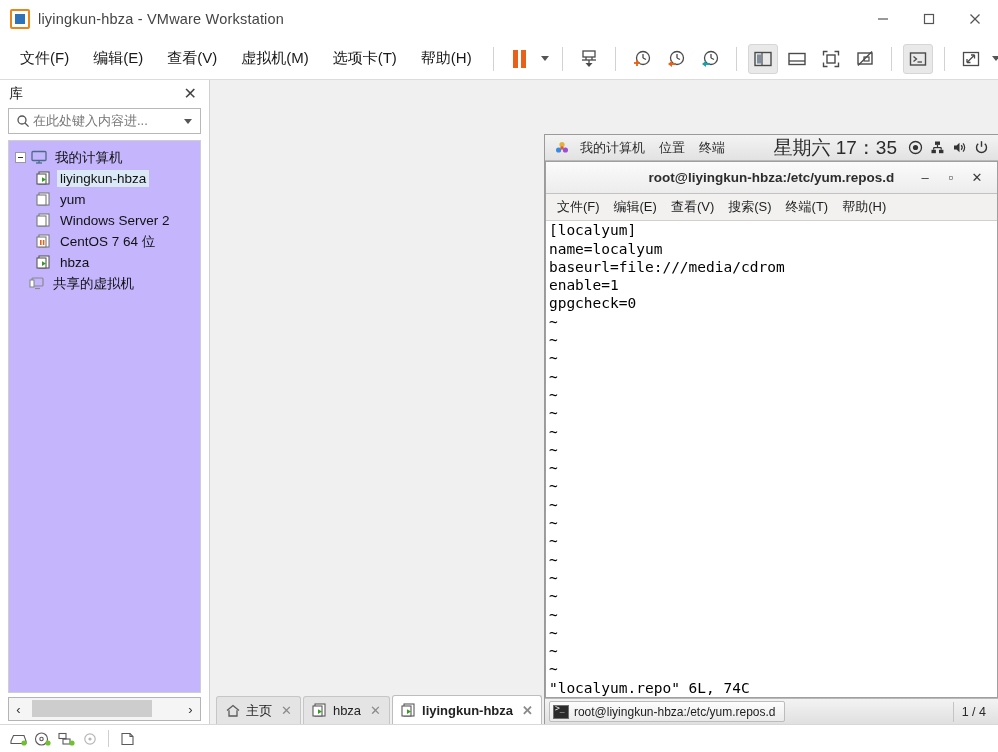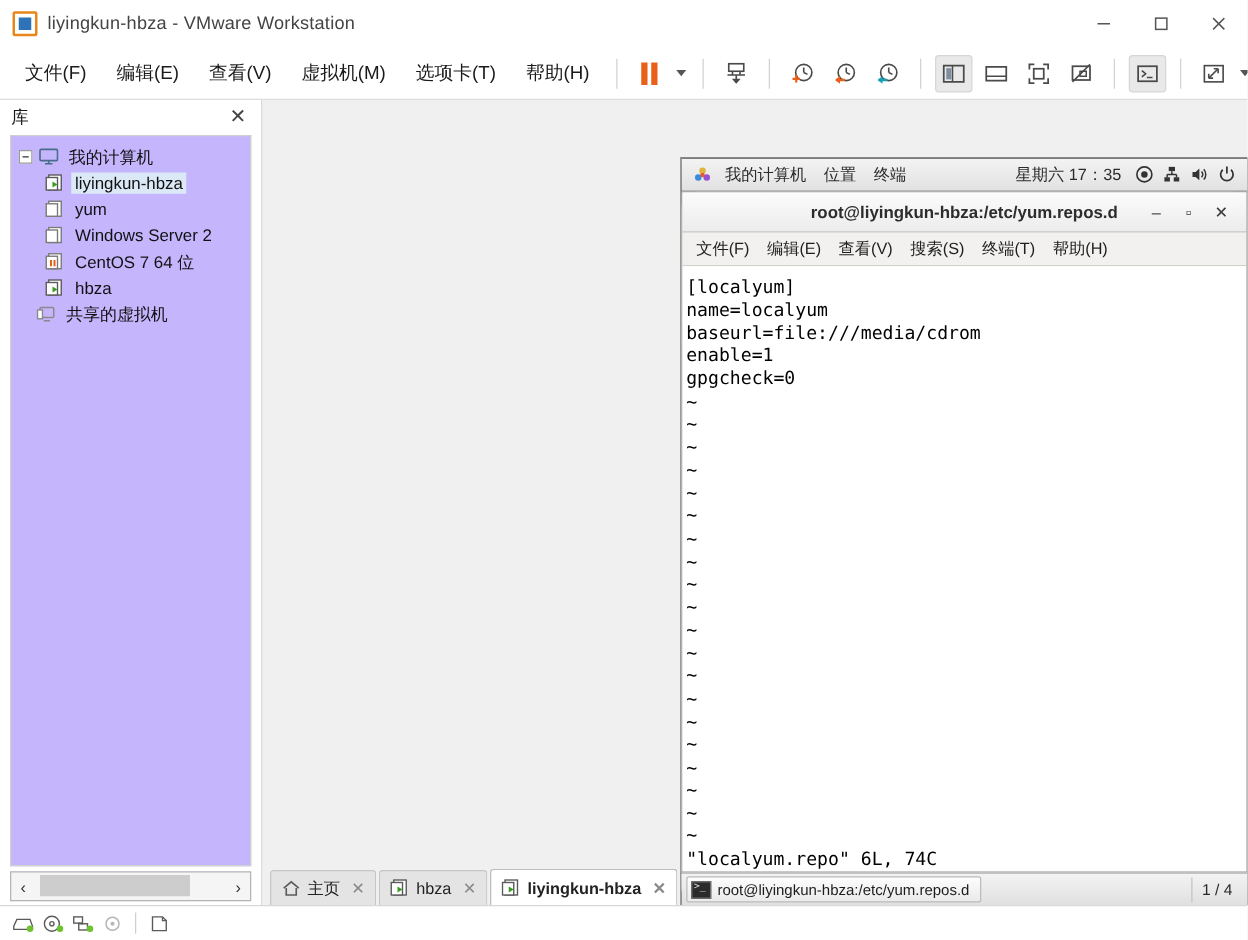--- a/index.html
+++ b/index.html
@@ -201,21 +201,21 @@
   .gp {
     height: 26px; flex: 0 0 26px;
     background: linear-gradient(#f3f3f3, #e2e2e2);
     border-bottom: 1px solid #b9b9b9;
     display: flex; align-items: center;
     padding: 0 6px;
     font-size: 13px; color: #2b2b2b;
   }
   .gp-item { padding: 2px 7px; white-space: nowrap; }
   .gp-spacer { flex: 1 1 auto; }
-  .gp-clock { font-size: 13px; color: #2b2b2b; padding: 0 7px; white-space: nowrap; }
+  .gp-clock { font-size: 19px; color: #2b2b2b; padding: 0 7px; white-space: nowrap; }
   .gp-ico { width: 22px; display: flex; align-items: center; justify-content: center; }
 
   .gnome-desk {
     flex: 1 1 auto; min-height: 0;
     background: #dcd9d4;
     display: flex; flex-direction: column;
     position: relative;
     border-radius: 14px;
   }
   
@@ -253,21 +253,21 @@
     display: flex; align-items: center; padding-left: 4px;
   }
   .tm-item { font-size: 13px; color: #1e1e1e; padding: 3px 7px; white-space: nowrap; }
   .term-body {
     flex: 1 1 auto; min-height: 0;
     background: #ffffff;
     color: #000000;
     font-family: "DejaVu Sans Mono", "Liberation Mono", monospace;
     font-size: 14.5px;
     line-height: 18.3px;
-    padding: 8px 0 0 3px;
+    padding: 0 0 0 3px;
     overflow: hidden;
     white-space: pre;
   }
 
   
   .gb {
     height: 26px; flex: 0 0 26px;
     background: linear-gradient(#f3f3f3, #e0e0e0);
     border-top: 1px solid #b9b9b9;
     display: flex; align-items: center;
@@ -462,20 +462,32 @@
   </div>
 
   <div class="body">
 
     <div class="sidebar">
       <div class="sb-header">
         <div class="sb-title">库</div>
         <div class="sb-close">✕</div>
       </div>
 
+      <div class="sb-search">
+        <span class="mag">
+          <svg width="14" height="14" viewBox="0 0 14 14">
+            <circle cx="6" cy="6" r="4" fill="none" stroke="#555" stroke-width="1.3"></circle>
+            <line x1="9" y1="9" x2="12.6" y2="12.6" stroke="#555" stroke-width="1.3"></line>
+          </svg>
+        </span>
+        <span class="ph">在此处键入内容进...</span>
+        <span class="dd">
+          <span class="caret-glyph"></span>
+        </span>
+      </div>
 
       <div class="sb-tree">
 
         <div class="tree-row">
           <span class="expander"></span>
           <span class="tree-icon">
             <svg width="16" height="15" viewBox="0 0 16 15">
               <rect x="1" y="1.5" width="14" height="9" rx="1" fill="none" stroke="#4a6c8a" stroke-width="1.3"></rect>
               <line x1="5" y1="13" x2="11" y2="13" stroke="#4a6c8a" stroke-width="1.3"></line>
               <line x1="8" y1="10.5" x2="8" y2="13" stroke="#4a6c8a" stroke-width="1.3"></line>

